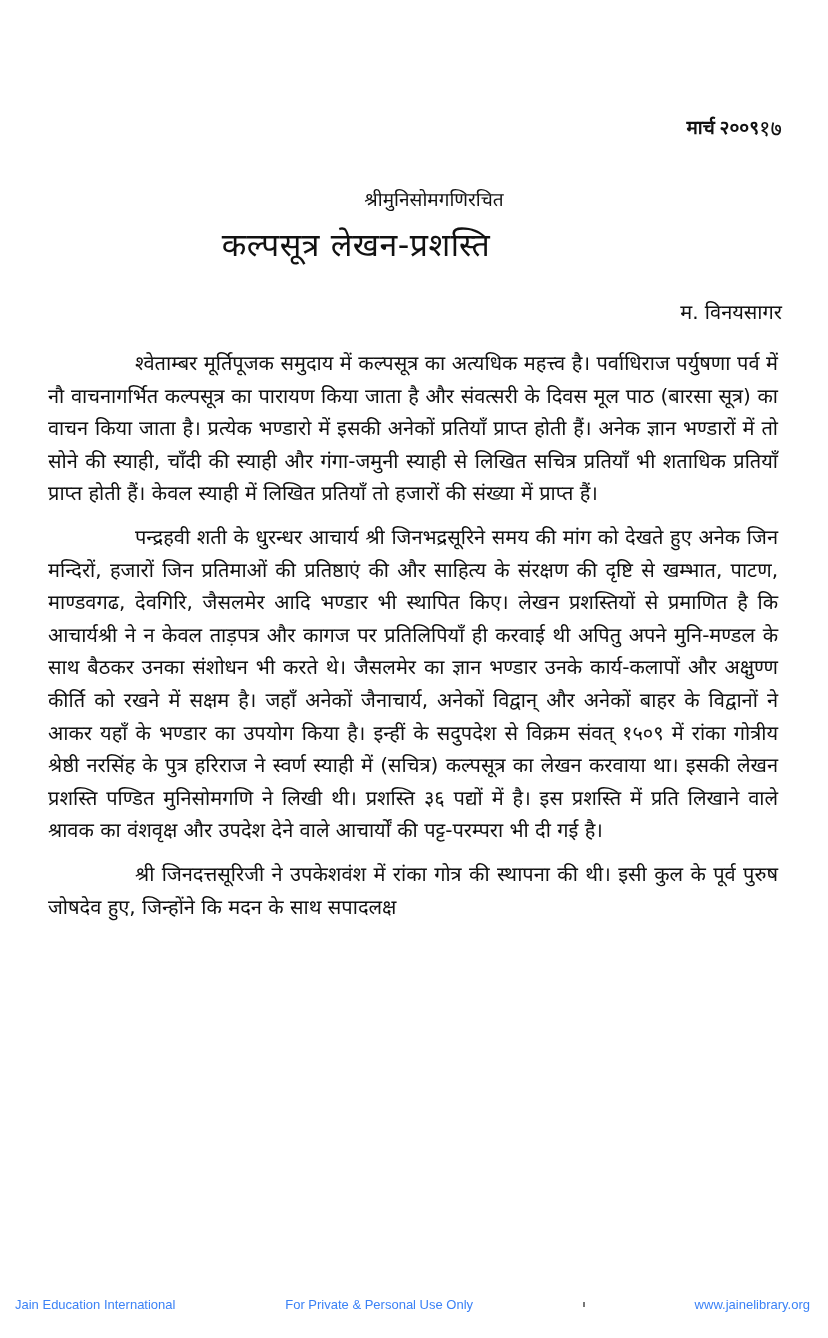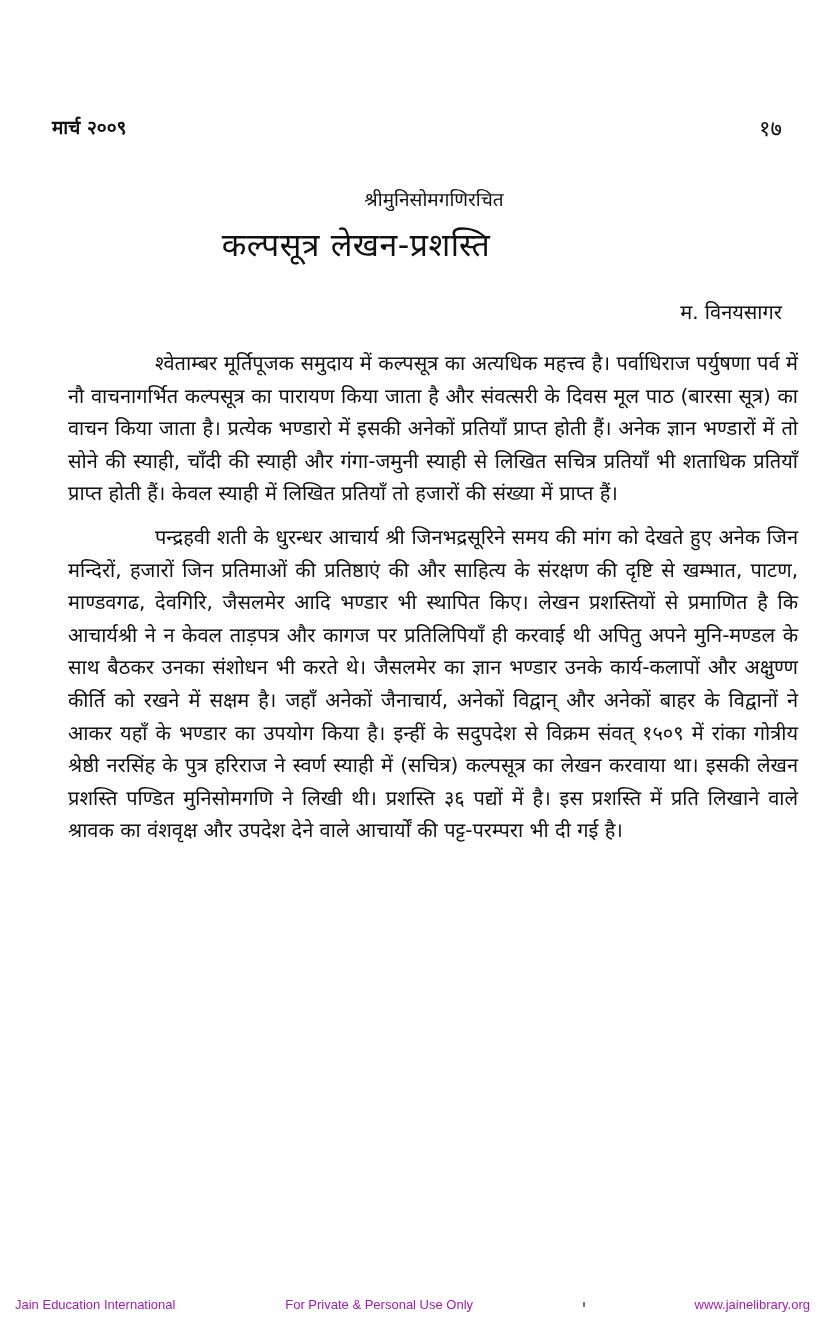--- a/index.html
+++ b/index.html
@@ -14,24 +14,25 @@
       overflow: hidden;
       color: #111111;
       font-family: "DejaVu Sans", sans-serif;
     }
     .page-header {
       position: absolute;
       top: 112px;
       left: 52px;
       right: 46px;
       display: flex;
-      justify-content: space-between;
+      justify-content: flex-end;
       align-items: center;
       font-size: 19px;
       font-weight: bold;
+      font-family: Liberation Serif, serif;
     }
     .page-number {
       font-weight: normal;
       font-size: 22px;
     }
     .subtitle {
       position: absolute;
       top: 186px;
       left: 0;
       width: 828px;
@@ -53,41 +54,41 @@
     .author {
       position: absolute;
       top: 298px;
       right: 46px;
       font-size: 20px;
       font-weight: normal;
     }
     .body-text {
       position: absolute;
       top: 347px;
-      left: 68px;
+      left: 48px;
       width: 730px;
       font-size: 20px;
       line-height: 32.6px;
       text-align: justify;
     }
     .body-text p {
       margin: 0 0 11px 0;
       text-indent: 87px;
     }
     .footer {
       position: absolute;
       top: 1297px;
       left: 15px;
       right: 18px;
       display: flex;
       justify-content: space-between;
       align-items: center;
       font-family: "Liberation Sans", sans-serif;
       font-size: 13px;
-      color: #a21caf;
+      color: #3b82f6;
     }
     .footer .dot {
       display: inline-block;
       width: 2px;
       height: 5px;
       background: #777;
     }
   </style>
 </head>
 <body>
@@ -97,20 +98,21 @@
   <span class="page-number">१७</span>
 </header>
 
 <div class="subtitle">श्रीमुनिसोमगणिरचित</div>
 <h1 class="title" style="margin:0;font-weight:normal;">कल्पसूत्र लेखन-प्रशस्ति</h1>
 <div class="author">म. विनयसागर</div>
 
 <main class="body-text">
   <p>श्वेताम्बर मूर्तिपूजक समुदाय में कल्पसूत्र का अत्यधिक महत्त्व है। पर्वाधिराज पर्युषणा पर्व में नौ वाचनागर्भित कल्पसूत्र का पारायण किया जाता है और संवत्सरी के दिवस मूल पाठ (बारसा सूत्र) का वाचन किया जाता है। प्रत्येक भण्डारो में इसकी अनेकों प्रतियाँ प्राप्त होती हैं। अनेक ज्ञान भण्डारों में तो सोने की स्याही, चाँदी की स्याही और गंगा-जमुनी स्याही से लिखित सचित्र प्रतियाँ भी शताधिक प्रतियाँ प्राप्त होती हैं। केवल स्याही में लिखित प्रतियाँ तो हजारों की संख्या में प्राप्त हैं।</p>
   <p>पन्द्रहवी शती के धुरन्धर आचार्य श्री जिनभद्रसूरिने समय की मांग को देखते हुए अनेक जिन मन्दिरों, हजारों जिन प्रतिमाओं की प्रतिष्ठाएं की और साहित्य के संरक्षण की दृष्टि से खम्भात, पाटण, माण्डवगढ, देवगिरि, जैसलमेर आदि भण्डार भी स्थापित किए। लेखन प्रशस्तियों से प्रमाणित है कि आचार्यश्री ने न केवल ताड़पत्र और कागज पर प्रतिलिपियाँ ही करवाई थी अपितु अपने मुनि-मण्डल के साथ बैठकर उनका संशोधन भी करते थे। जैसलमेर का ज्ञान भण्डार उनके कार्य-कलापों और अक्षुण्ण कीर्ति को रखने में सक्षम है। जहाँ अनेकों जैनाचार्य, अनेकों विद्वान् और अनेकों बाहर के विद्वानों ने आकर यहाँ के भण्डार का उपयोग किया है। इन्हीं के सदुपदेश से विक्रम संवत् १५०९ में रांका गोत्रीय श्रेष्ठी नरसिंह के पुत्र हरिराज ने स्वर्ण स्याही में (सचित्र) कल्पसूत्र का लेखन करवाया था। इसकी लेखन प्रशस्ति पण्डित मुनिसोमगणि ने लिखी थी। प्रशस्ति ३६ पद्यों में है। इस प्रशस्ति में प्रति लिखाने वाले श्रावक का वंशवृक्ष और उपदेश देने वाले आचार्यों की पट्ट-परम्परा भी दी गई है।</p>
+  <p>श्री जिनदत्तसूरिजी ने उपकेशवंश में रांका गोत्र की स्थापना की थी। इसी कुल के पूर्व पुरुष जोषदेव हुए, जिन्होंने कि मदन के साथ सपादलक्ष</p>
 </main>
 
 <footer class="footer">
   <span>Jain Education International</span>
   <span>For Private &amp; Personal Use Only</span>
   <span class="dot"></span>
   <span>www.jainelibrary.org</span>
 </footer>
 
 </body></html>

